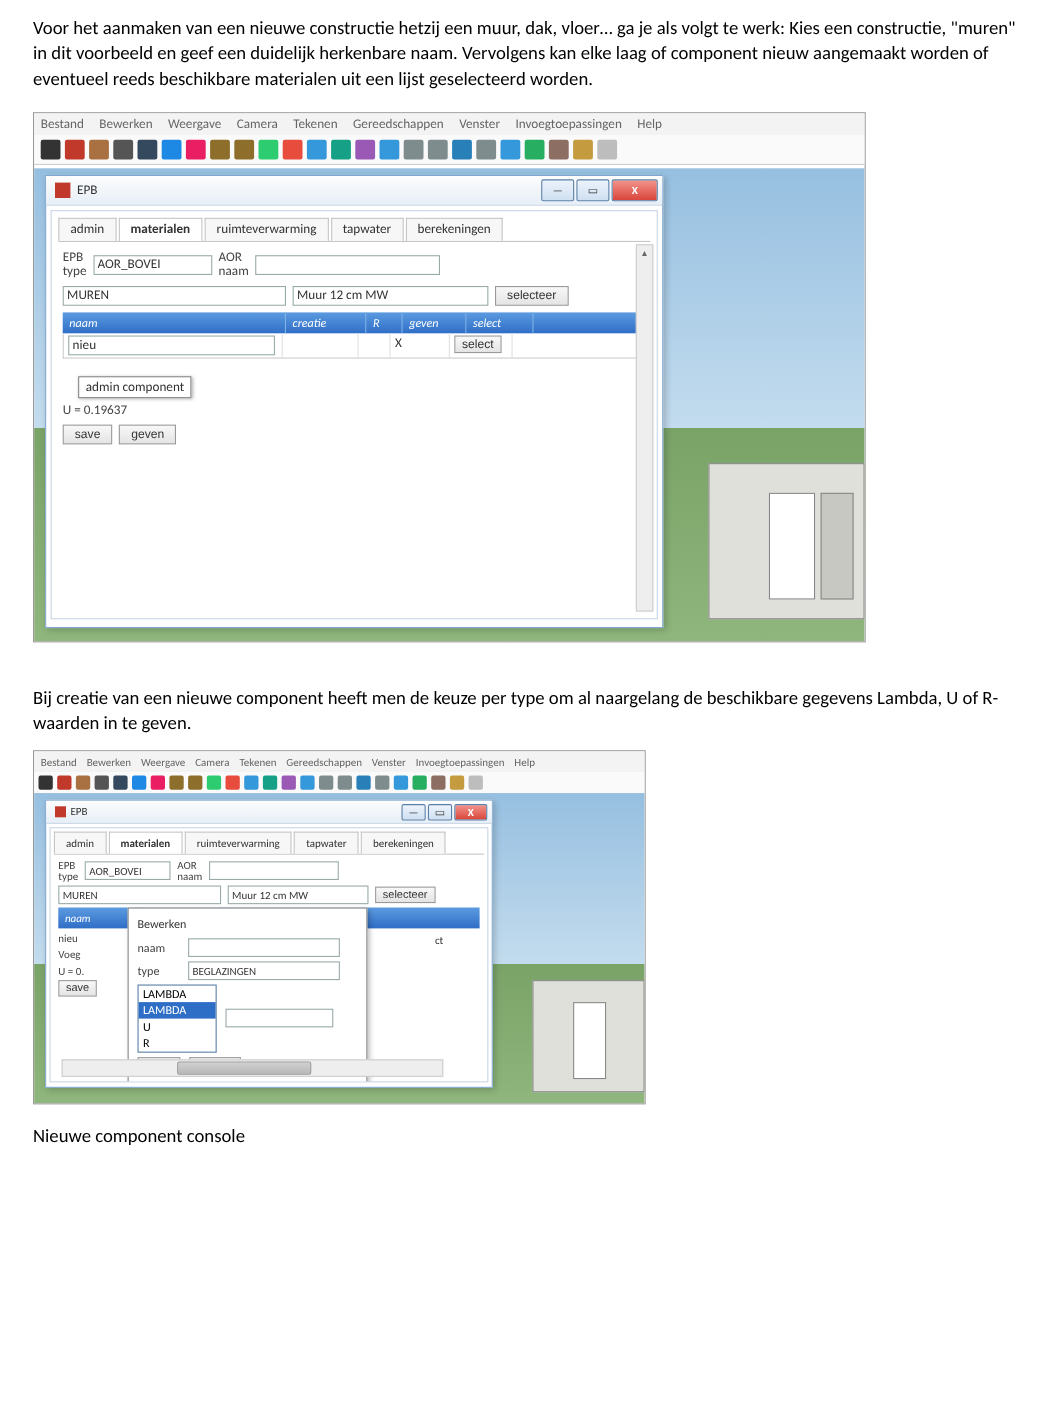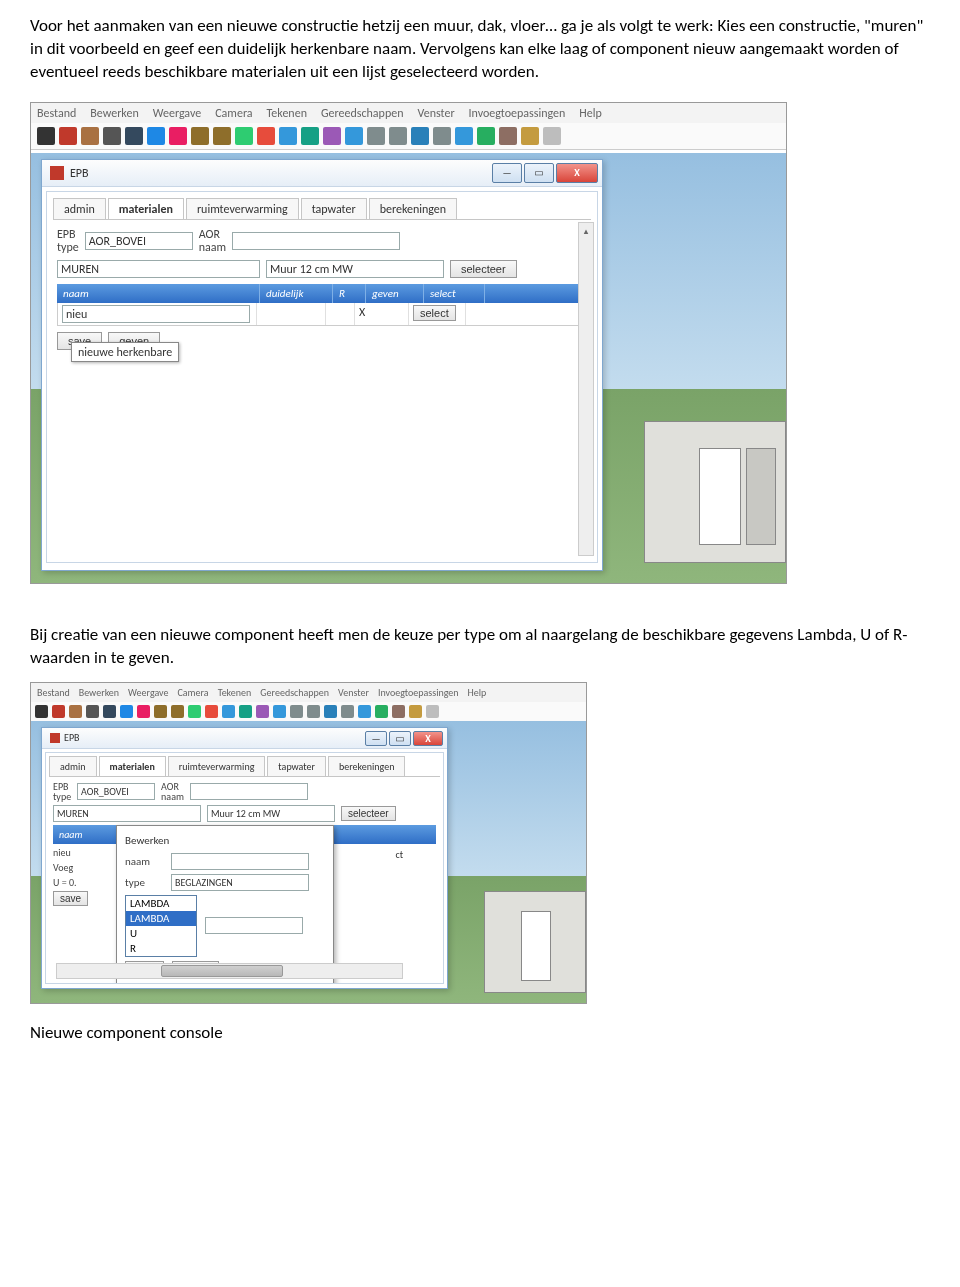--- a/index.html
+++ b/index.html
@@ -125,34 +125,35 @@
             <input class="fld" style="width: 160px;">
           </div>
           <div class="row">
             <input class="fld" style="width: 195px;" value="MUREN">
             <input class="fld" style="width: 170px;" value="Muur 12 cm MW">
             <button class="btn">selecteer</button>
           </div>
           <div style="margin-top:6px">
             <div class="gridhdr">
               <div style="width:190px">naam</div>
-              <div style="width:60px">duidelijk</div>
+              <div style="width:60px">creatie</div>
               <div style="width:20px">R</div>
               <div style="width:45px">geven</div>
               <div style="width:48px">select</div>
             </div>
             <div class="gridrow">
               <div style="width:190px"><input class="fld" style="width: 180px;" value="nieu"></div>
               <div style="width:60px"></div>
               <div style="width:20px"></div>
               <div style="width:45px">X</div>
               <div style="width:48px"><button class="btn" style="padding:1px 6px">select</button></div>
             </div>
           </div>
-          <div class="autocomplete" style="left:24px;top:150px">nieuwe herkenbare</div>
+          <div class="autocomplete" style="left:24px;top:150px">admin component</div>
+          <div class="lbl" style="margin-top:40px">U = 0.19637</div>
           <div class="row" style="margin-top:6px">
             <button class="btn">save</button>
             <button class="btn">geven</button>
           </div>
         </div>
         <div style="position:absolute;right:3px;top:30px;width:14px;bottom:6px;background:#eee;border:1px solid #ccc">
           <div style="position:absolute;top:2px;left:3px;right:3px;height:10px;color:#666;font-size:9px;text-align:center">▴</div>
         </div>
       </div>
     </div>

